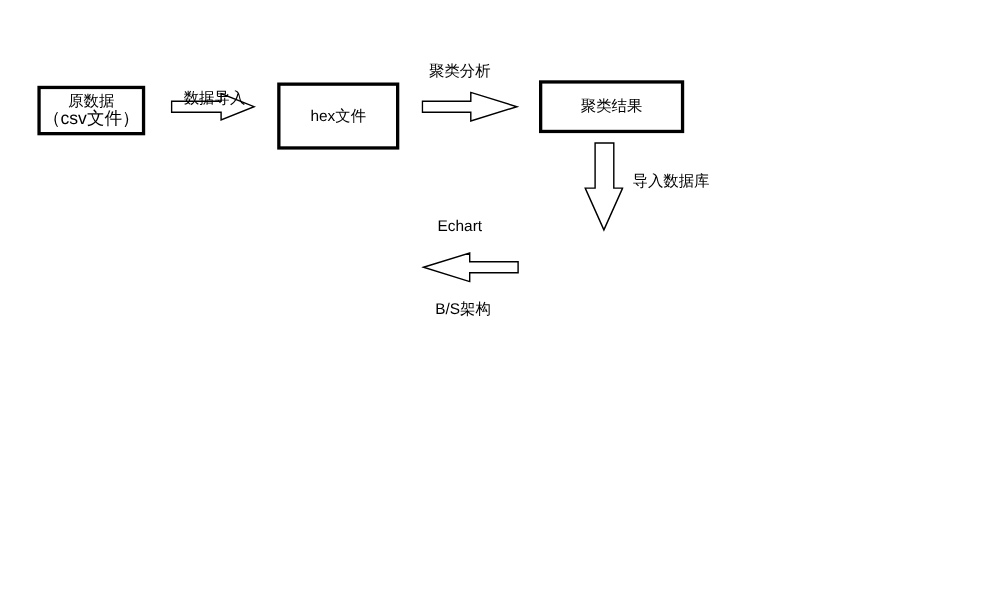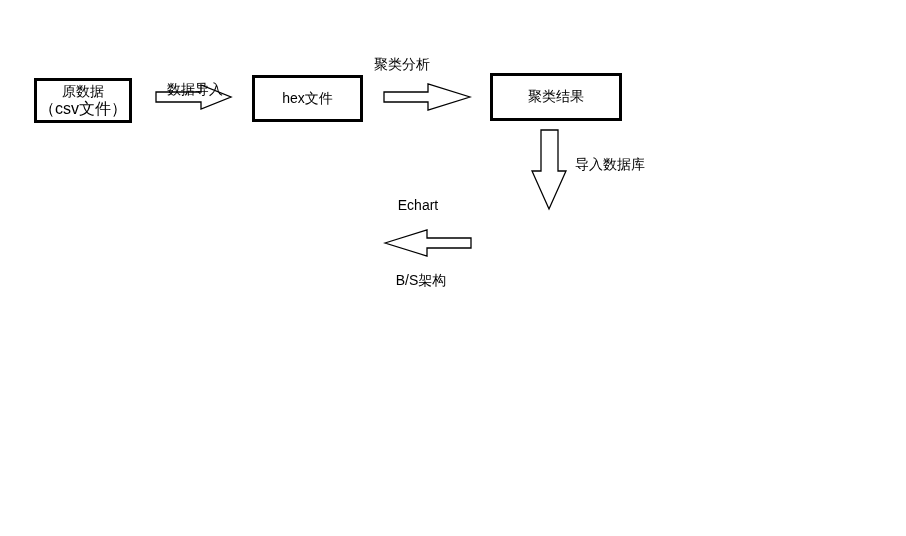--- a/index.html
+++ b/index.html
@@ -27,41 +27,41 @@
     font-size: 14px;
     line-height: 1.25;
     box-sizing: border-box;
     text-align: center;
   }
   .node .subtitle {
     font-size: 16px;
     line-height: 1.1;
   }
   #node-source   { left: 34px;  top: 78px;  width: 98px;  height: 45px; }
-  #node-hex      { left: 252px; top: 75px;  width: 111px; height: 47px; }
+  #node-hex      { left: 252px; top: 75px;  width: 111px; height: 61px; }
   #node-cluster  { left: 490px; top: 73px;  width: 132px; height: 48px; }
   #node-map      { left: 494px; top: 215px; width: 128px; height: 54px; }
   #node-draw     { left: 254px; top: 217px; width: 116px; height: 54px; }
 
   .arrow {
     position: absolute;
   }
   #arrow-import   { left: 155px; top: 84px;  }
   #arrow-cluster  { left: 383px; top: 83px;  }
   #arrow-db       { left: 531px; top: 129px; }
   #arrow-echart   { left: 383px; top: 229px; }
 
   .edge-label {
     position: absolute;
     font-size: 14px;
     white-space: nowrap;
     text-align: center;
   }
   #label-import   { left: 155px; top: 54px;  width: 80px; margin-top: 27px; }
-  #label-cluster  { left: 364px; top: 56px;  width: 76px; }
+  #label-cluster  { left: 380px; top: 56px;  width: 76px; }
   #label-db       { left: 575px; top: 156px; text-align: right; }
   #label-echart   { left: 383px; top: 197px; width: 70px; font-size: 14px; }
   #label-bs       { left: 383px; top: 272px; width: 76px; }
 
   .arrow svg polygon {
     fill: #ffffff;
     stroke: #000000;
     stroke-width: 1.3;
     stroke-linejoin: miter;
   }

